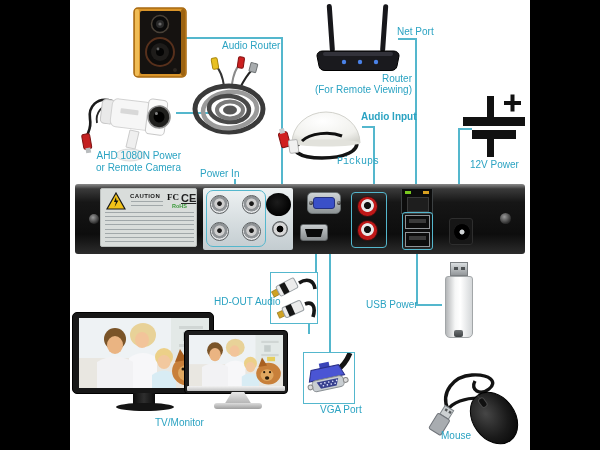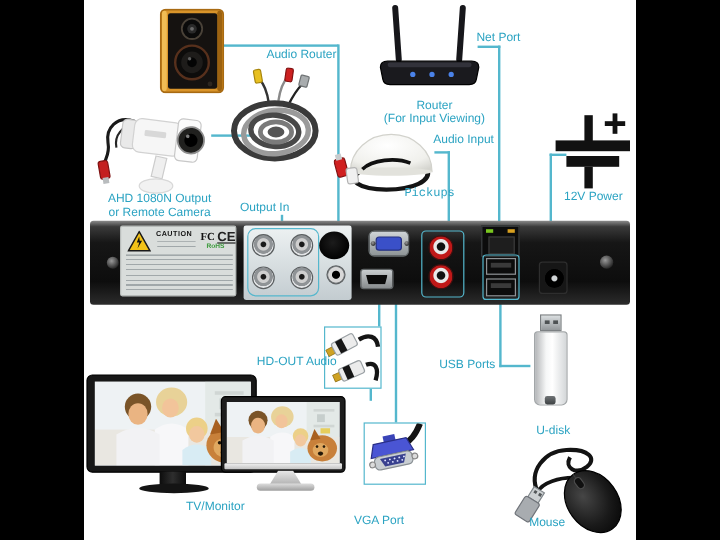--- a/index.html
+++ b/index.html
@@ -1,21 +1,21 @@
 <!DOCTYPE html>
 <html><head>
 <meta charset="utf-8">
 <style>
   html,body{margin:0;padding:0;background:#fff;}
   #stage{position:relative;width:600px;height:450px;background:#ffffff;overflow:hidden;
          font-family:"Liberation Sans",sans-serif;}
   .bar{position:absolute;top:0;width:70px;height:450px;background:#000;}
   #bar-left{left:0;} #bar-right{left:530px;}
   .lbl{position:absolute;color:#2ba3c2;font-size:10px;line-height:11px;white-space:nowrap;}
-  .lbl.center{text-align:center;margin-top:10px;}
+  .lbl.center{text-align:right;}
   .tline{position:absolute;background:#54b7cd;}
   .tbox{position:absolute;border:1.5px solid #54b7cd;background:#fff;box-sizing:border-box;}
   .abs{position:absolute;}
   
   #dvr{position:absolute;left:75px;top:184px;width:450px;height:70px;border-radius:3px;
        background:linear-gradient(180deg,#8a8a8a 0%,#3a3a3a 7%,#161616 26%,#0d0d0d 72%,#2c2c2c 100%);}
   #sticker{position:absolute;left:25px;top:4px;width:97px;height:59px;background:#d9dddb;
            border-radius:2px;border:1px solid #b9bdbb;box-sizing:border-box;}
   .stick-lines{position:absolute;background:repeating-linear-gradient(180deg,#8e9699 0 1px,transparent 1px 4px);opacity:.75;}
   #portplate{position:absolute;left:128px;top:4px;width:90px;height:62px;
@@ -103,21 +103,21 @@
       <rect x="31" y="15" width="40" height="28" rx="6" fill="#f6f6f6" stroke="#d2d2d2"></rect>
       <rect x="67" y="11" width="19" height="35" rx="4" fill="#fbfbfb" stroke="#c8c8c8"></rect>
       <circle cx="79" cy="28" r="11" fill="#20201e" stroke="#8e8e8e" stroke-width="1.5"></circle>
       <circle cx="79" cy="28" r="5.5" fill="#000"></circle>
         <circle cx="76" cy="25" r="1.5" fill="#7d7d7d"></circle>
       <rect x="40" y="24" width="18" height="5" rx="1" fill="#d8d8d8"></rect>
     </g>
     <polygon points="50,44 59,46 55,63 46,61" fill="#efefef" stroke="#cccccc"></polygon>
     <ellipse cx="50" cy="69" rx="14" ry="6" fill="#f2f2f2" stroke="#d8d8d8"></ellipse>
   </svg>
-  <div class="lbl center" style="left:85px;top:150px;width:96px;">AHD 1080N Output</div>
+  <div class="lbl center" style="left:85px;top:150px;width:96px;">AHD 1080N Power</div>
   <div class="lbl center" style="left:85px;top:162px;width:96px;">or Remote Camera</div>
 
   <svg class="abs" style="left:188px;top:56px;" width="84" height="82" viewBox="0 0 84 82">
     <path d="M36,30 C34,16 30,12 28,10" fill="none" stroke="#333" stroke-width="2"></path>
     <path d="M44,28 C46,14 50,10 52,8" fill="none" stroke="#8a8a8a" stroke-width="2"></path>
     <path d="M52,32 C58,20 62,16 64,14" fill="none" stroke="#222" stroke-width="2"></path>
     <g transform="rotate(-10 27 8)">
         <rect x="24" y="2" width="6" height="11" rx="1.5" fill="#e8c020" stroke="#a8860c"></rect>
       </g>
     <g transform="rotate(8 53 6)">
@@ -140,21 +140,21 @@
     <g transform="rotate(4 68 50)">
         <rect x="66" y="2" width="5" height="48" rx="2.5" fill="#17171b"></rect>
       </g>
     <path d="M9,49 L79,49 C83,49 85,51 85,54 L83,64 C82.5,67 80,68.5 77,68.5 L11,68.5 C8,68.5 5.5,67 5,64 L3,54 C3,51 5,49 9,49 Z" fill="#1a1a1e" stroke="#000"></path>
     <rect x="9" y="50" width="70" height="4" rx="2" fill="#32323a"></rect>
     <circle cx="30" cy="60" r="2.2" fill="#4a82e8"></circle>
       <circle cx="46" cy="60" r="2.2" fill="#4a82e8"></circle>
       <circle cx="62" cy="60" r="2.2" fill="#4a82e8"></circle>
   </svg>
   <div class="lbl center" style="left:312px;top:73px;width:100px;">Router</div>
-  <div class="lbl center" style="left:312px;top:84px;width:100px;">(For Input Viewing)</div>
+  <div class="lbl center" style="left:312px;top:84px;width:100px;">(For Remote Viewing)</div>
 
   <svg class="abs" style="left:278px;top:96px;" width="96" height="66" viewBox="0 0 96 66">
     <defs>
       <radialGradient id="domeG" cx="45%" cy="30%" r="80%">
         <stop offset="0%" stop-color="#ffffff"></stop>
           <stop offset="70%" stop-color="#f0f0ec"></stop>
           <stop offset="100%" stop-color="#d4d4ce"></stop>
       </radialGradient>
     </defs>
     <path d="M24,46 C8,54 22,62 44,62 C66,62 82,55 78,45" fill="none" stroke="#141414" stroke-width="3.6"></path>
@@ -370,24 +370,23 @@
       <rect x="7" y="54" width="14" height="18" rx="2" fill="#a8acb0" stroke="#70747a"></rect>
     </g>
     <g transform="rotate(-36 66 56)">
       <ellipse cx="66" cy="56" rx="21" ry="28" fill="url(#mG)" stroke="#000"></ellipse>
       <line x1="66" y1="28" x2="66" y2="44" stroke="#3c3c3c" stroke-width="1"></line>
       <rect x="63" y="32" width="6" height="10" rx="3" fill="#101010" stroke="#4c4c4c"></rect>
     </g>
   </svg>
 
   <div class="lbl" style="left:222px;top:40px;">Audio Router</div>
-  <div class="lbl" style="left:200px;top:168px;">Output In</div>
+  <div class="lbl" style="left:200px;top:168px;">Power In</div>
   <div class="lbl" style="left:397px;top:26px;">Net Port</div>
-  <div class="lbl" style="left:361px;top:111px;">Audio Input</div>
+  <div class="lbl" style="left:361px;top:111px;font-weight:bold;">Audio Input</div>
   <div class="lbl" style="left:337px;top:156px;font-family:Liberation Mono, monospace;">Pickups</div>
   <div class="lbl" style="left:470px;top:159px;">12V Power</div>
   <div class="lbl" style="left:214px;top:296px;">HD-OUT Audio</div>
-  <div class="lbl" style="left:366px;top:299px;">USB Ports</div>
-  <div class="lbl center" style="left:411px;top:344px;width:100px;">U-disk</div>
+  <div class="lbl" style="left:366px;top:299px;">USB Power</div>
   <div class="lbl" style="left:155px;top:417px;">TV/Monitor</div>
-  <div class="lbl" style="left:295px;top:404px;margin-top:25px;">VGA Port</div>
+  <div class="lbl" style="left:320px;top:404px;">VGA Port</div>
   <div class="lbl" style="left:441px;top:430px;">Mouse</div>
 </div>
 
 </body></html>

